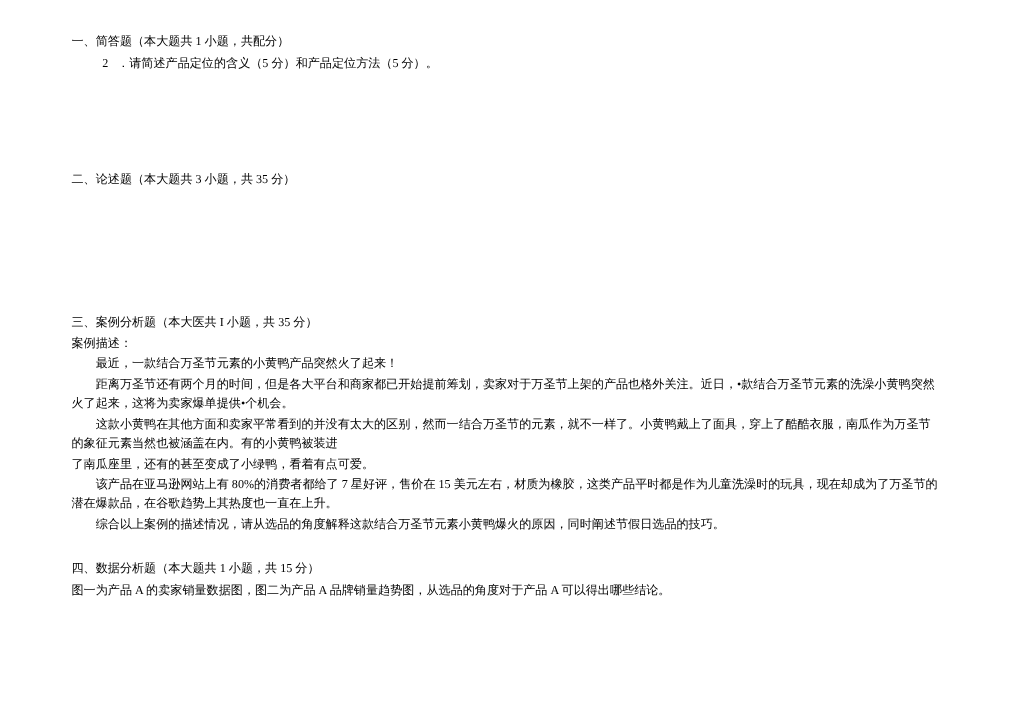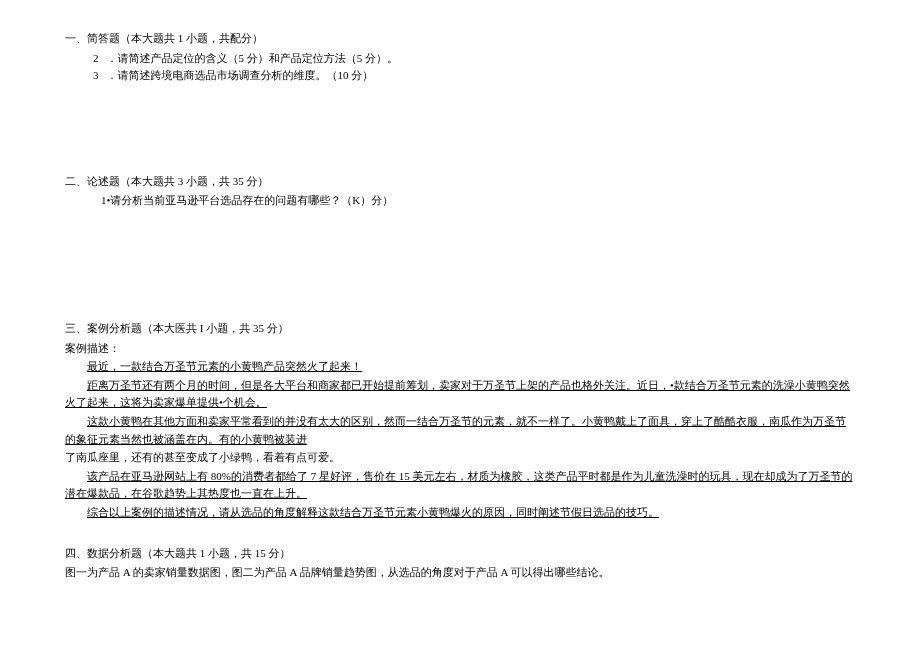--- a/index.html
+++ b/index.html
@@ -39,48 +39,41 @@
     .gap-section3 {
       height: 22px;
     }
     .case-label {
       margin-bottom: 1px;
     }
     .para {
       text-indent: 2em;
       margin-bottom: 1px;
       line-height: 1.6;
-      text-decoration: underline;
     }
     .para-noindent {
       margin-bottom: 1px;
       line-height: 1.6;
       font-family: Liberation Serif, serif;
     }
   </style>
 </head>
 <body>
 
 <div class="section-heading">一、简答题（本大题共 1 小题，共配分）</div>
 <div class="question-list">
   <div class="question-item">
     <span class="q-num">2</span><span>．请简述产品定位的含义（5 分）和产品定位方法（5 分）。</span>
   </div>
-  <div class="question-item">
-    <span class="q-num">3</span><span>．请简述跨境电商选品市场调查分析的维度。（10 分）</span>
-  </div>
 </div>
 
 <div class="gap-large"></div>
 
 <div class="section-heading">二、论述题（本大题共 3 小题，共 35 分）</div>
 <div class="question-list">
-  <div class="question-item">
-    <span class="q-num"></span><span>1•请分析当前亚马逊平台选品存在的问题有哪些？（K）分）</span>
-  </div>
 </div>
 
 <div class="gap-xlarge"></div>
 
 <div class="section-heading">三、案例分析题（本大医共 I 小题，共 35 分）</div>
 <div class="case-label">案例描述：</div>
 <div class="para">最近，一款结合万圣节元素的小黄鸭产品突然火了起来！</div>
 <div class="para">距离万圣节还有两个月的时间，但是各大平台和商家都已开始提前筹划，卖家对于万圣节上架的产品也格外关注。近日，•款结合万圣节元素的洗澡小黄鸭突然火了起来，这将为卖家爆单提供•个机会。</div>
 <div class="para">这款小黄鸭在其他方面和卖家平常看到的并没有太大的区别，然而一结合万圣节的元素，就不一样了。小黄鸭戴上了面具，穿上了酷酷衣服，南瓜作为万圣节的象征元素当然也被涵盖在内。有的小黄鸭被装进</div>
 <div class="para-noindent">了南瓜座里，还有的甚至变成了小绿鸭，看着有点可爱。</div>

